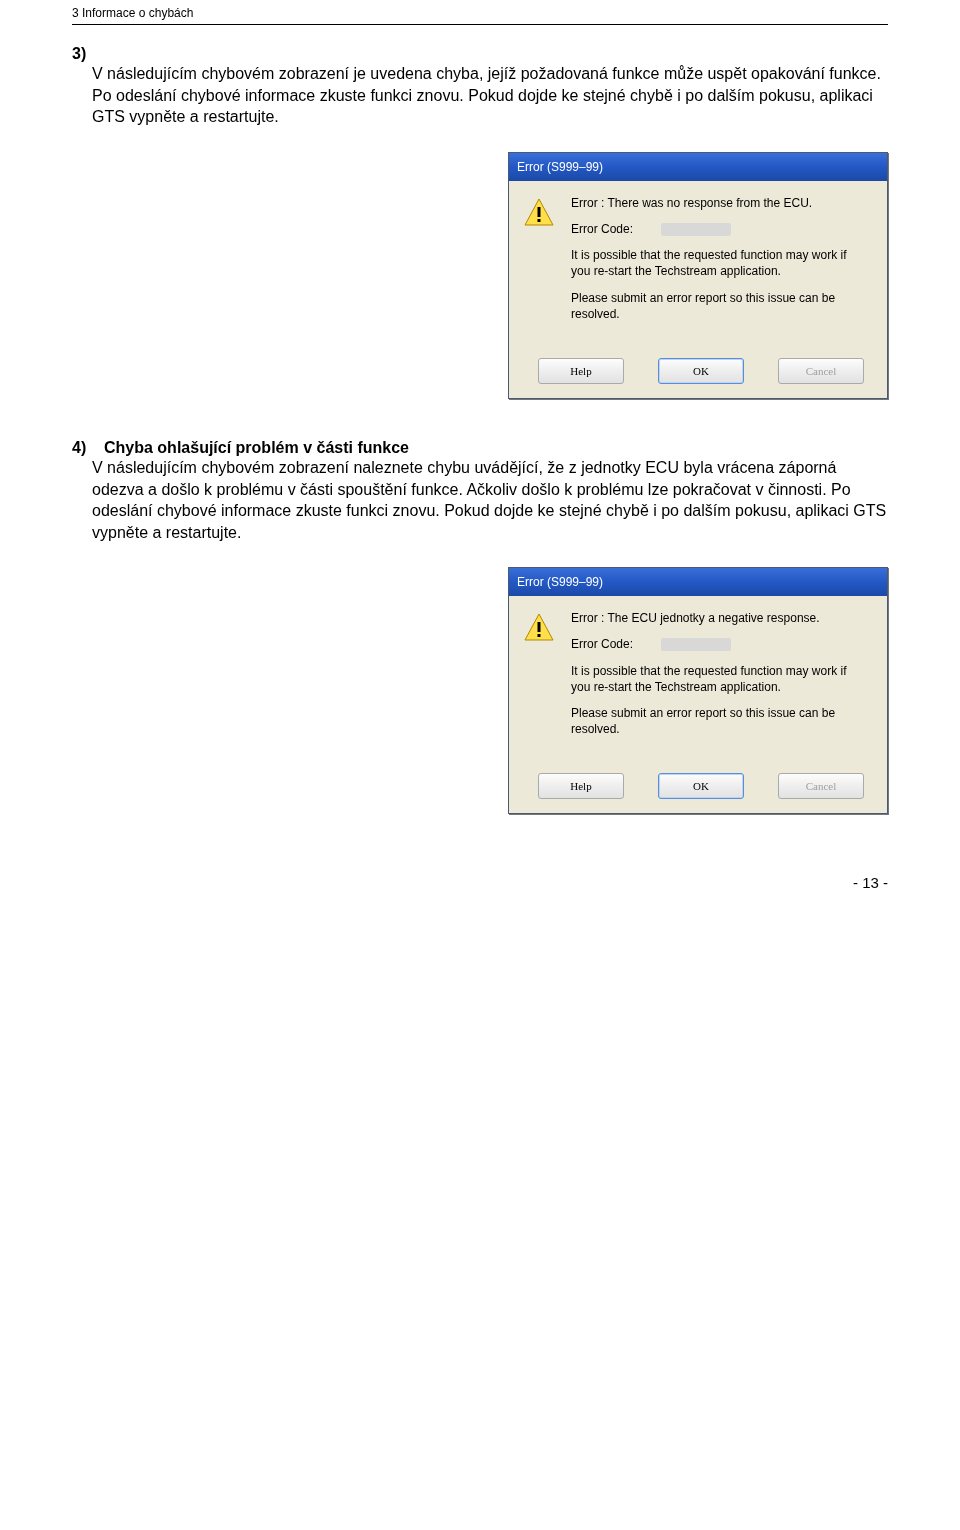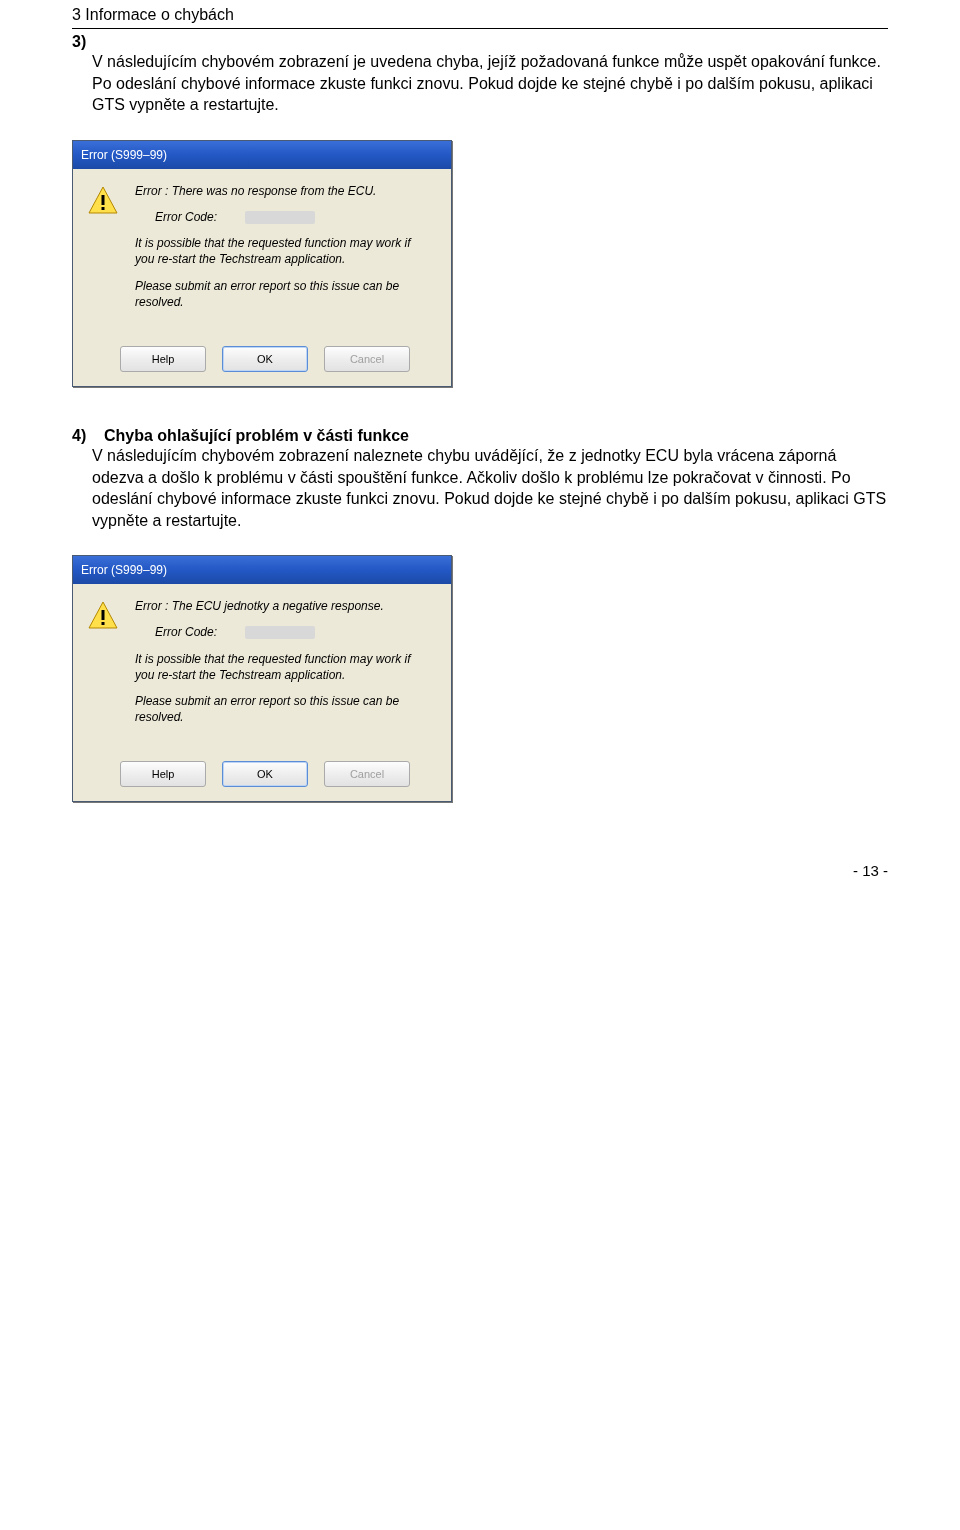--- a/index.html
+++ b/index.html
@@ -9,24 +9,24 @@
     background: #ffffff;
     width: 960px;
     color: #000;
   }
   .page {
     width: 960px;
     box-sizing: border-box;
     padding: 0 72px 30px 72px;
   }
   .page-header {
-    font-size: 16px;
+    font-size: 12px;
     padding: 6px 0 4px 0;
     border-bottom: 1px solid #000;
-    margin-bottom: 4px;
+    margin-bottom: 20px;
   }
   .item-block {
     margin-bottom: 12px;
   }
   .item-row {
     display: flex;
     align-items: flex-start;
   }
   .item-num {
     width: 32px;
@@ -38,42 +38,41 @@
     font-size: 16px;
     font-weight: bold;
   }
   .item-body {
     font-size: 16px;
     line-height: 1.35;
     margin-left: 20px;
   }
   .dialog-wrap {
     display: flex;
-    justify-content: flex-start;
+    justify-content: flex-end;
     margin: 24px 0 40px 0;
   }
   .dialog {
     width: 378px;
     background: #ece9d8;
     border: 1px solid #4b5a73;
     box-shadow: 1px 1px 0 #777;
   }
   .titlebar {
     height: 28px;
     background: linear-gradient(180deg, #3a6fd8 0%, #2358c5 50%, #1b49a6 100%);
     color: #fff;
     font-size: 12px;
     display: flex;
     align-items: center;
     padding: 0 8px;
   }
   .dialog-body {
     display: flex;
     padding: 14px 20px 6px 14px;
-    font-style: italic;
   }
   .warn-icon {
     width: 32px;
     height: 32px;
     flex: 0 0 auto;
     margin-right: 16px;
     margin-top: 2px;
   }
   .msg-col {
     flex: 1 1 auto;
@@ -81,33 +80,33 @@
   .msg-line {
     font-size: 12px;
     color: #000;
     line-height: 1.35;
     margin-bottom: 10px;
   }
   .err-code-row {
     display: flex;
     align-items: center;
     gap: 28px;
-    margin-left: 20px;
   }
   .blur-box {
     width: 70px;
     height: 13px;
     background: #d8d8d8;
     border-radius: 2px;
   }
   .button-bar {
     display: flex;
     justify-content: center;
-    gap: 16px;
+    gap: 34px;
     padding: 20px 8px 14px 14px;
+    font-family: Liberation Serif, serif;
   }
   .dlg-btn {
     width: 84px;
     height: 24px;
     font-size: 11px;
     border: 1px solid #aaa;
     background: linear-gradient(180deg, #fdfdfd 0%, #eeeeee 50%, #e2e2e2 100%);
     border-radius: 3px;
     display: flex;
     align-items: center;

